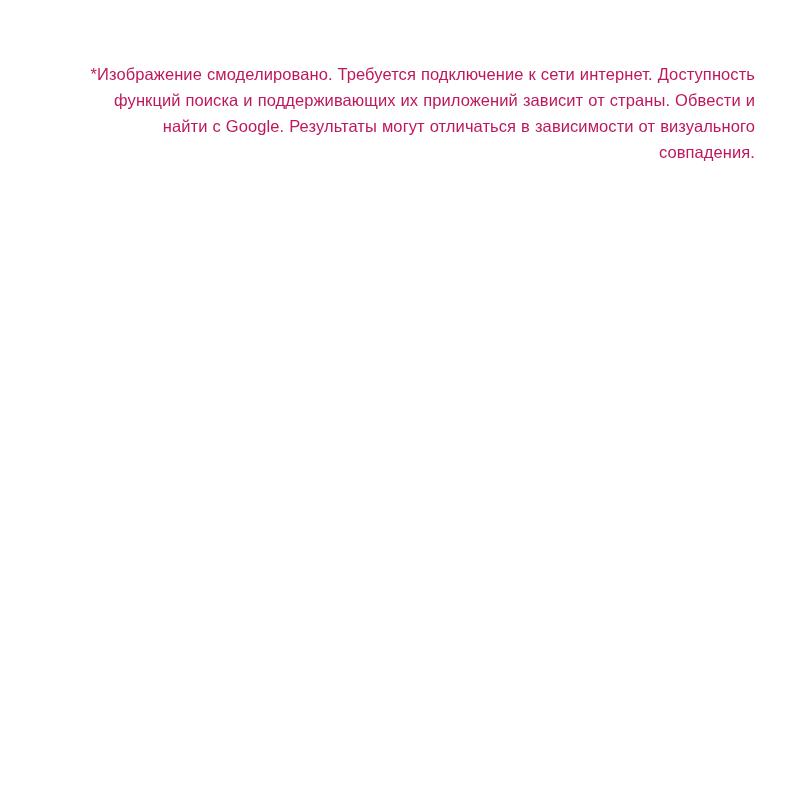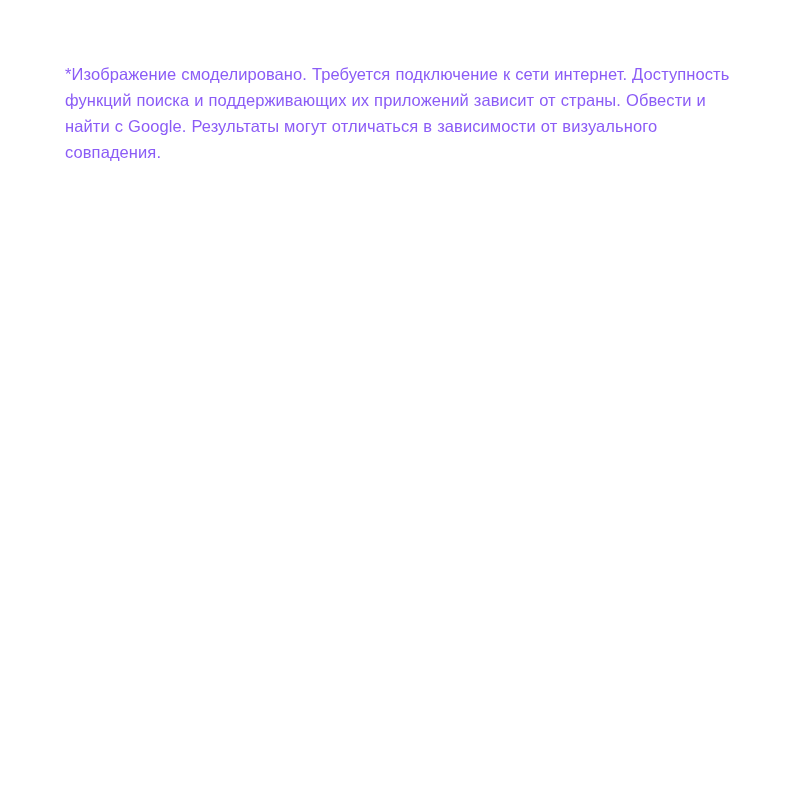--- a/index.html
+++ b/index.html
@@ -21,23 +21,23 @@
     height: 800px;
     box-sizing: border-box;
   }
   .disclaimer {
     position: absolute;
     left: 65px;
     top: 44px;
     width: 690px;
     font-size: 16.5px;
     line-height: 26px;
-    color: #8b5cf6;
+    color: #be185d;
     letter-spacing: 0.005em;
-    text-align: left;
+    text-align: right;
     word-spacing: 0.02em;
   }
 </style>
 </head>
 <body>
 
 <div class="page">
   <p class="disclaimer">*Изображение смоделировано. Требуется подключение к сети интернет. Доступность функций поиска и поддерживающих их приложений зависит от страны. Обвести и найти с Google. Результаты могут отличаться в зависимости от визуального совпадения.</p>
 </div>
 

